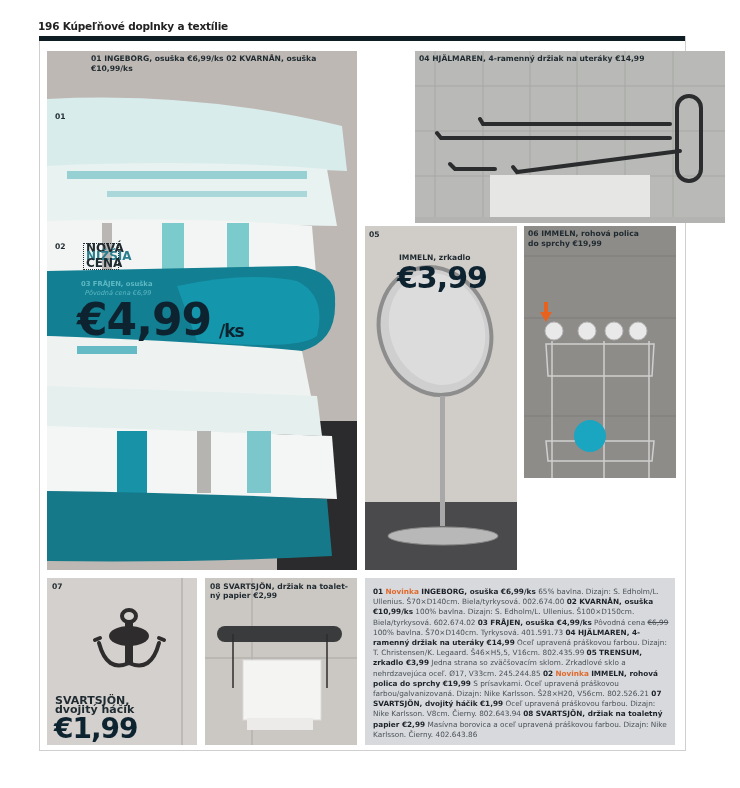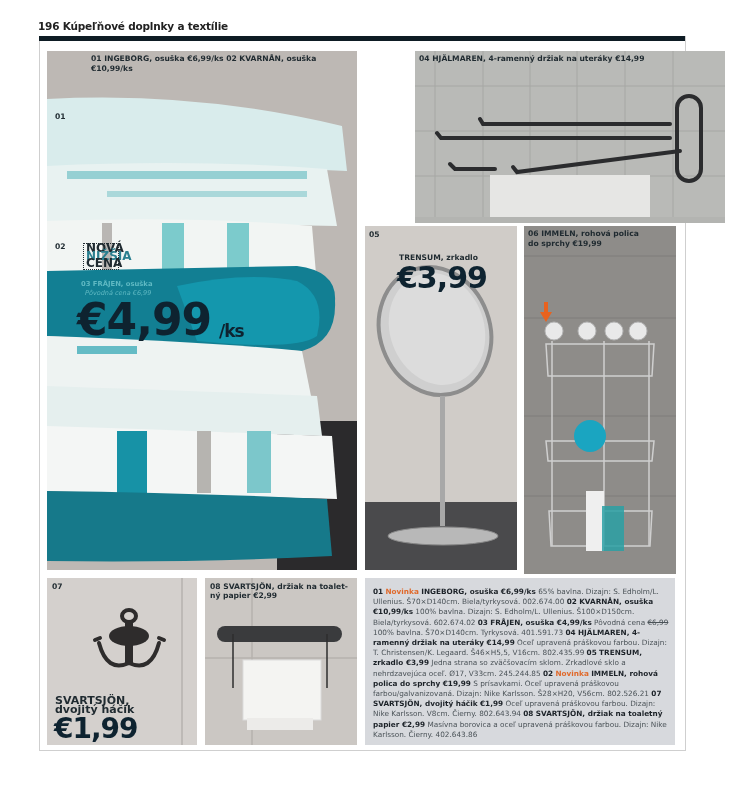--- a/index.html
+++ b/index.html
@@ -13,21 +13,21 @@
   .num { position:absolute; font-size:7.6px; font-weight:bold; color:#1f2a30; }
   .price-big { position:absolute; font-weight:bold; color:#0e2330; letter-spacing:-1px; font-family:"DejaVu Sans", sans-serif; }
 
   
   #p1 { left:47px; top:51px; width:310px; height:519px; background:#bcb7b3; }
   
   #p4 { left:384px; top:51px; width:310px; height:172px; background:#b3b4b1;margin-left:31px; }
   
   #p5 { left:365px; top:226px; width:152px; height:344px; background:#cfcbc7; }
   
-  #p6 { left:524px; top:226px; width:152px; height:348px; background:#8e8c88; }
+  #p6 { left:524px; top:226px; width:152px; height:252px; background:#8e8c88; }
   
   #p7 { left:47px; top:578px; width:150px; height:167px; background:#d3cfcc; }
   
   #p8 { left:205px; top:578px; width:152px; height:167px; background:#cbc7c3; }
   
   #info { left:365px; top:578px; width:310px; height:167px; background:#d7d9dd; }
   #info .txt { position:absolute; left:8px; top:9px; width:298px; font-size:7.3px; line-height:10.2px; color:#4a5257; }
   #info b { color:#1c2228; }
   #info .nov { color:#e06a2c; font-weight:bold; }
   #info s { color:#4a5257; }
@@ -106,21 +106,21 @@
 <div class="panel" id="p5">
   <svg width="152" height="344" style="position:absolute;left:0;top:0">
     <rect width="152" height="344" fill="#d0ccc8"></rect>
     <rect y="276" width="152" height="68" fill="#4a4a4c"></rect>
     <ellipse cx="70" cy="105" rx="55" ry="65" fill="#cfcfcf" stroke="#8d8d8d" stroke-width="4" transform="rotate(-20 70 105)"></ellipse>
     <ellipse cx="72" cy="103" rx="47" ry="57" fill="#dcdcdc" transform="rotate(-20 72 103)"></ellipse>
     <rect x="75" y="170" width="5" height="130" fill="#a8a8a8"></rect>
     <ellipse cx="78" cy="310" rx="55" ry="9" fill="#b8b8b8" stroke="#8a8a8a" stroke-width="1"></ellipse>
   </svg>
   <div class="num" style="left:4px;top:4px;">05</div>
-  <div style="position:absolute;left:34px;top:27px;font-size:7.6px;font-weight:bold;color:#1f2a30;">TRENSUM, zrkadlo</div>
+  <div style="position:absolute;left:34px;top:27px;font-size:7.6px;font-weight:bold;color:#1f2a30;">IMMELN, zrkadlo</div>
   <div class="price-big" style="left:32px;top:34px;font-size:30px;">€3,99</div>
 </div>
 
 <div class="panel" id="p6">
   <svg width="152" height="344" style="position:absolute;left:0;top:0">
     <rect width="152" height="344" fill="#8e8c89"></rect>
     <g stroke="#7f7d7a" stroke-width="1">
         <line x1="0" y1="30" x2="152" y2="30"></line>
         <line x1="0" y1="92" x2="152" y2="92"></line>
         <line x1="0" y1="190" x2="152" y2="190"></line>

